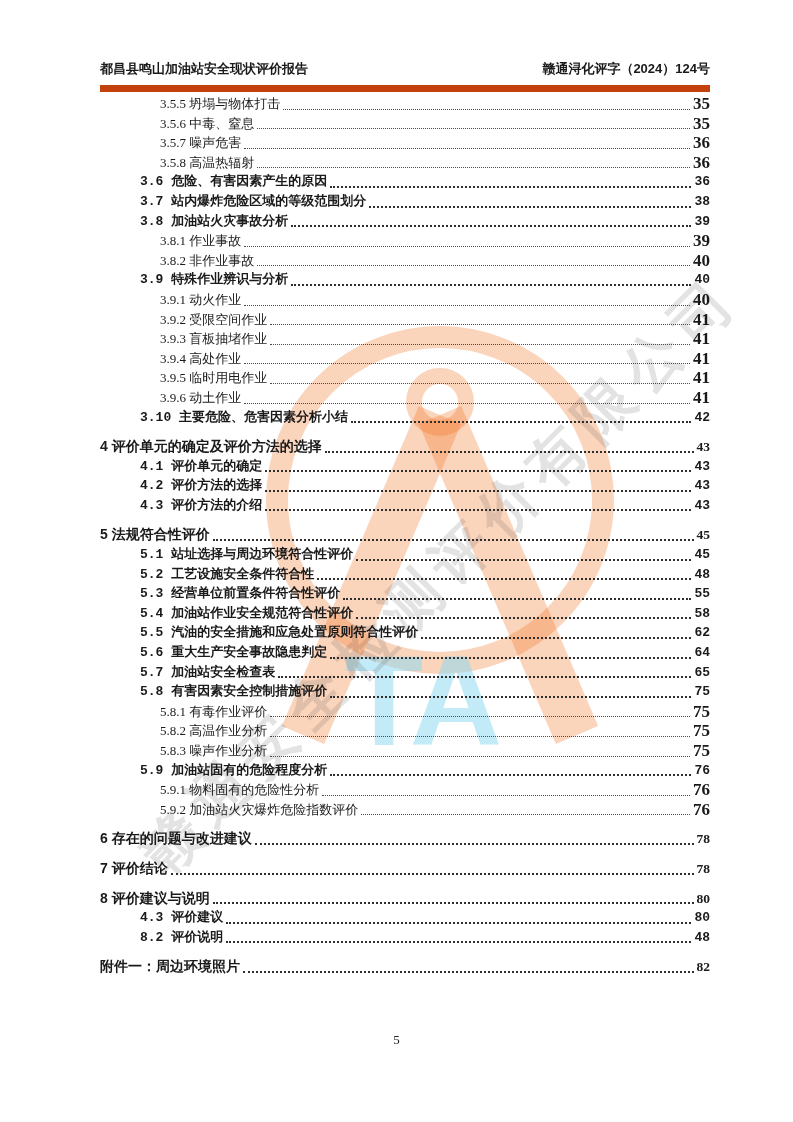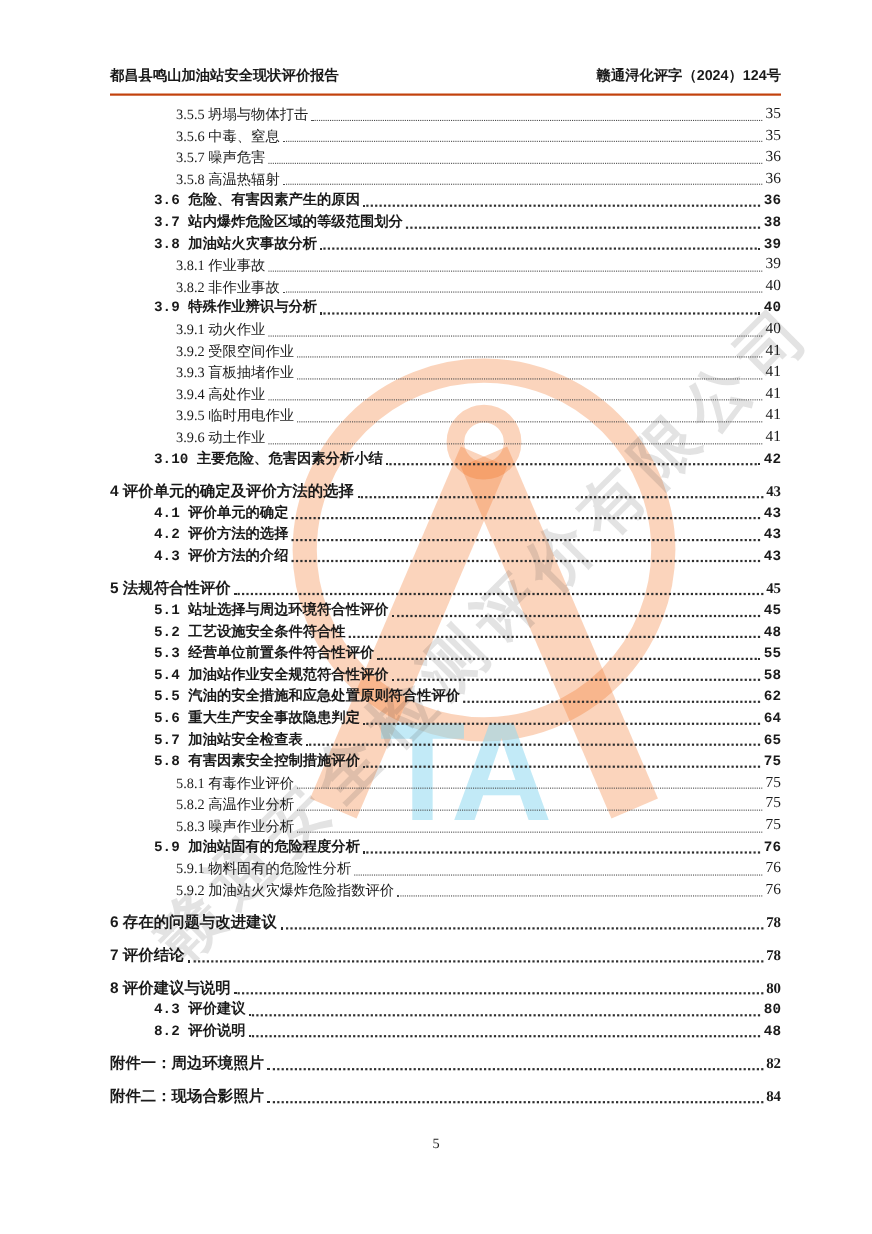--- a/index.html
+++ b/index.html
@@ -6,21 +6,21 @@
   html,body { width:793px; height:1122px; background:#ffffff; overflow:hidden; }
   .page {
     position:relative; width:793px; height:1122px; background:#ffffff;
     font-family:"Liberation Serif", serif; color:#1a1a1a;
   }
 
   
   .header {
     position:absolute; left:100px; right:83px; top:60px;
     display:flex; justify-content:space-between; align-items:flex-end;
-    padding-bottom:7px; border-bottom:2px solid #c2410c;
+    padding-bottom:7px; border-bottom:7px solid #c2410c;
     font-family:"Liberation Sans", sans-serif;
     font-size:13px; font-weight:bold; white-space:nowrap;
   }
 
   
   .watermark { position:absolute; inset:0; pointer-events:none; }
   .wm-company {
     position:absolute; left:440px; top:575px;
     transform:translate(-50%,-50%) rotate(-45deg);
     font-family:"Liberation Sans", sans-serif;
@@ -43,21 +43,21 @@
   .toc-row .pagenum { flex:0 0 auto; }
 
   .toc-row.level1 { font-family:"Liberation Sans", sans-serif; font-size:14px; font-weight:bold; }
   .toc-row.level1 .pagenum { font-family:"Liberation Serif", serif; font-size:13.5px; font-weight:bold; }
 
   .toc-row.level2 { padding-left:40px; font-family:Liberation Mono, monospace; font-size:13px; font-weight:bold; }
   .toc-row.level2 .pagenum { font-size:13px; font-weight:bold; }
 
   .toc-row.level3 { padding-left:60px; font-family:"Liberation Serif", serif; font-size:13px; font-weight:normal; }
   .toc-row.level3 .dots { border-bottom:1.5px dotted #4a4a4a; }
-  .toc-row.level3 .pagenum { font-size:14px; font-weight:normal; }
+  .toc-row.level3 .pagenum { font-size:17px; font-weight:bold; }
 
   
   .footer {
     position:absolute; left:0; right:0; top:1032px; text-align:center;
     font-family:"Liberation Serif", serif; font-size:13px; color:#222;
   }
 </style>
 </head>
 <body>
 
@@ -287,24 +287,19 @@
       <div class="toc-row level2">
         <span class="label">8.2 评价说明</span>
         <span class="dots"></span>
         <span class="pagenum">48</span>
       </div>
       <div class="toc-row level1 gap">
         <span class="label">附件一：周边环境照片</span>
         <span class="dots"></span>
         <span class="pagenum">82</span>
       </div>
-      <div class="toc-row level1 gap">
-        <span class="label">附件二：现场合影照片</span>
-        <span class="dots"></span>
-        <span class="pagenum">84</span>
-      </div>
     </div>
 
   <div class="footer">
     <span>5</span>
   </div>
 
 </div>
 
 </body></html>

